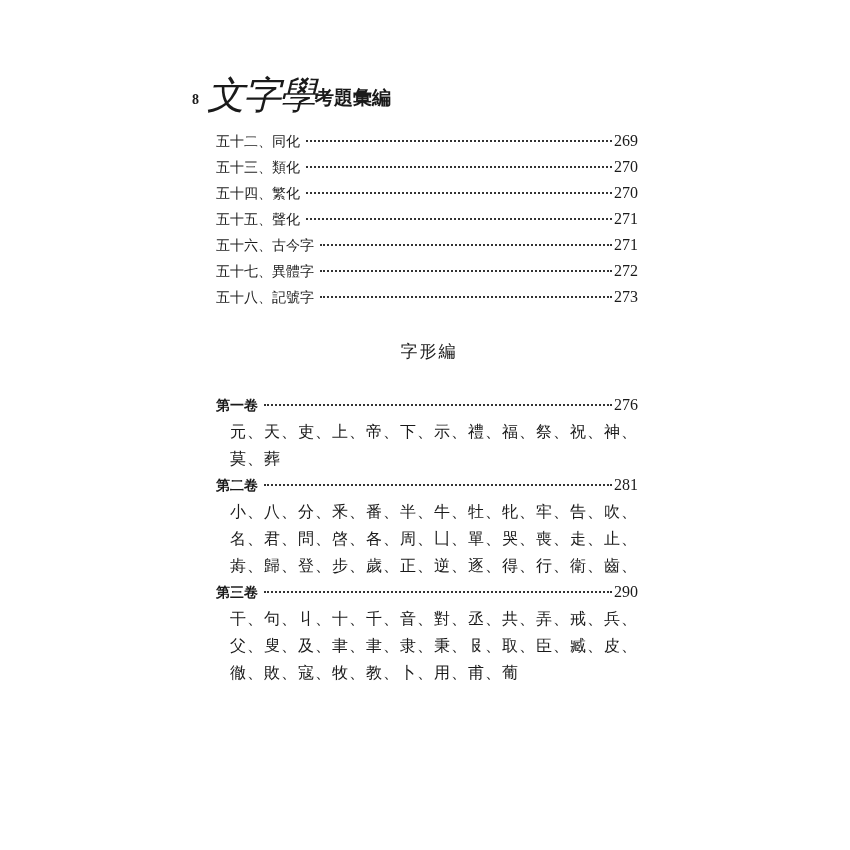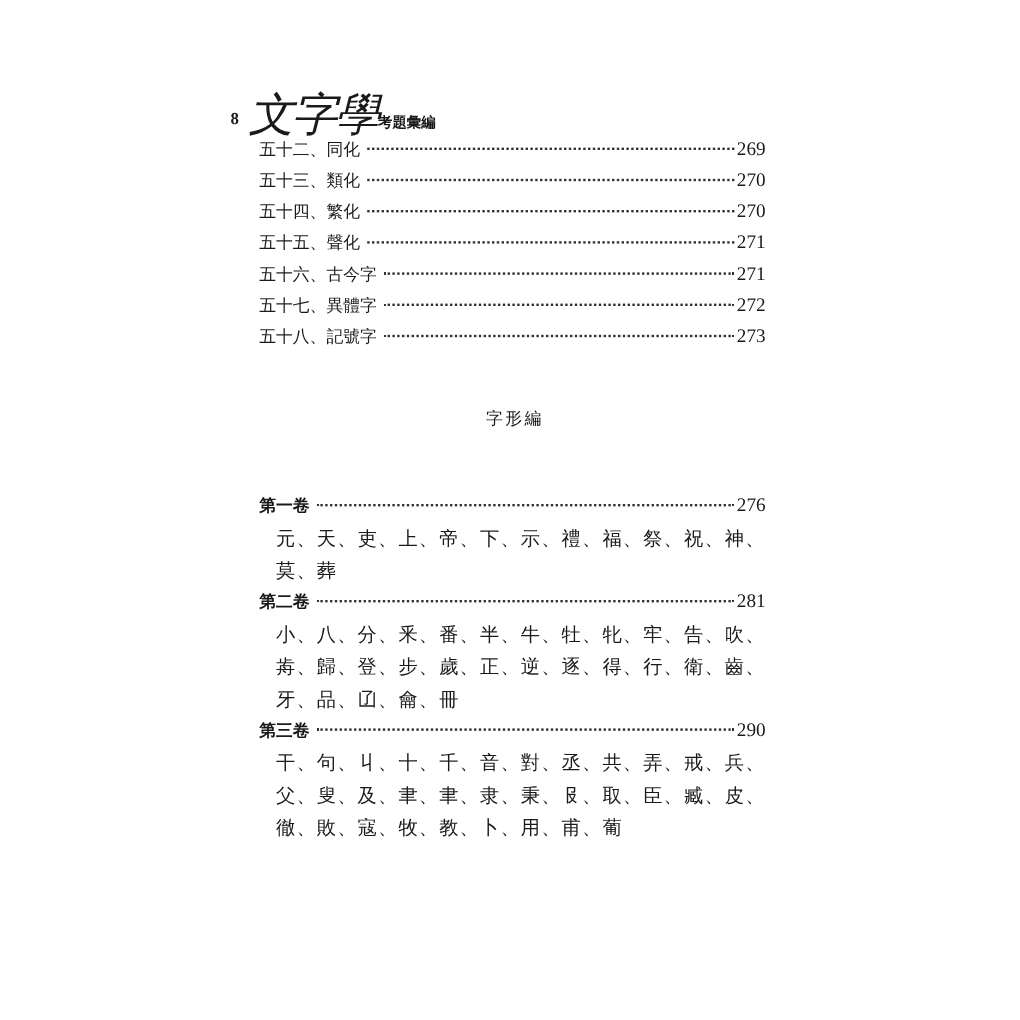--- a/index.html
+++ b/index.html
@@ -34,21 +34,21 @@
       font-family: "DejaVu Serif", serif;
       font-size: 38px;
       font-weight: normal;
       letter-spacing: -2px;
       line-height: 1;
       font-style: italic;
       text-align: right;
     }
     .book-title-sub {
       font-family: "DejaVu Sans", sans-serif;
-      font-size: 12px;
+      font-size: 19px;
       font-weight: bold;
       margin-left: 0px;
       margin-bottom: 3px;
     }
     .toc {
       position: absolute;
       left: 216px;
       width: 422px;
     }
     .toc-entry {
@@ -74,21 +74,21 @@
       font-family: "Liberation Serif", serif;
       font-size: 16px;
     }
     .section-title {
       position: absolute;
       left: 0;
       width: 850px;
       top: 340px;
       text-align: center;
       font-family: "DejaVu Sans", sans-serif;
-      font-size: 14px;
+      font-size: 17px;
       letter-spacing: 2px;
       padding-left: 8px;
       box-sizing: border-box;
     }
     .vol-entry .label {
       font-weight: bold;
       font-size: 14px;
     }
     .char-line {
       padding-left: 14px;
@@ -102,21 +102,21 @@
   </style>
 </head>
 <body>
 
 <div class="page-header">
   <span class="page-number">8</span>
   <span class="book-title-main">文字學</span>
   <span class="book-title-sub">考題彙編</span>
 </div>
 
-<div class="toc" style="top:112px;">
+<div class="toc" style="top:128px;">
   <div class="toc-entry">
     <span class="label">五十二、同化</span>
     <span class="leader"></span>
     <span class="pageno">269</span>
   </div>
   <div class="toc-entry">
     <span class="label">五十三、類化</span>
     <span class="leader"></span>
     <span class="pageno">270</span>
   </div>
@@ -142,38 +142,38 @@
   </div>
   <div class="toc-entry">
     <span class="label">五十八、記號字</span>
     <span class="leader"></span>
     <span class="pageno">273</span>
   </div>
 </div>
 
 <div class="section-title">字形編</div>
 
-<div class="toc" style="top:409px;">
+<div class="toc" style="top:392px;">
 
   <div class="toc-entry vol-entry">
     <span class="label">第一卷</span>
     <span class="leader"></span>
     <span class="pageno">276</span>
   </div>
   <div class="char-line">元、天、吏、上、帝、下、示、禮、福、祭、祝、神、</div>
   <div class="char-line">莫、葬</div>
 
   <div class="toc-entry vol-entry">
     <span class="label">第二卷</span>
     <span class="leader"></span>
     <span class="pageno">281</span>
   </div>
   <div class="char-line">小、八、分、釆、番、半、牛、牡、牝、牢、告、吹、</div>
+  <div class="char-line">名、君、問、啓、各、周、凵、單、哭、喪、走、止、</div>
   <div class="char-line">歬、歸、登、步、歲、正、逆、逐、得、行、衛、齒、</div>
-  <div class="char-line">牙、品、𠙶、龠、冊</div>
 
   <div class="toc-entry vol-entry">
     <span class="label">第三卷</span>
     <span class="leader"></span>
     <span class="pageno">290</span>
   </div>
   <div class="char-line">干、句、丩、十、千、音、對、丞、共、弄、戒、兵、</div>
   <div class="char-line">父、叟、及、聿、聿、隶、秉、𠬝、取、臣、臧、皮、</div>
   <div class="char-line">徹、敗、寇、牧、教、卜、用、甫、葡</div>
 </div>

